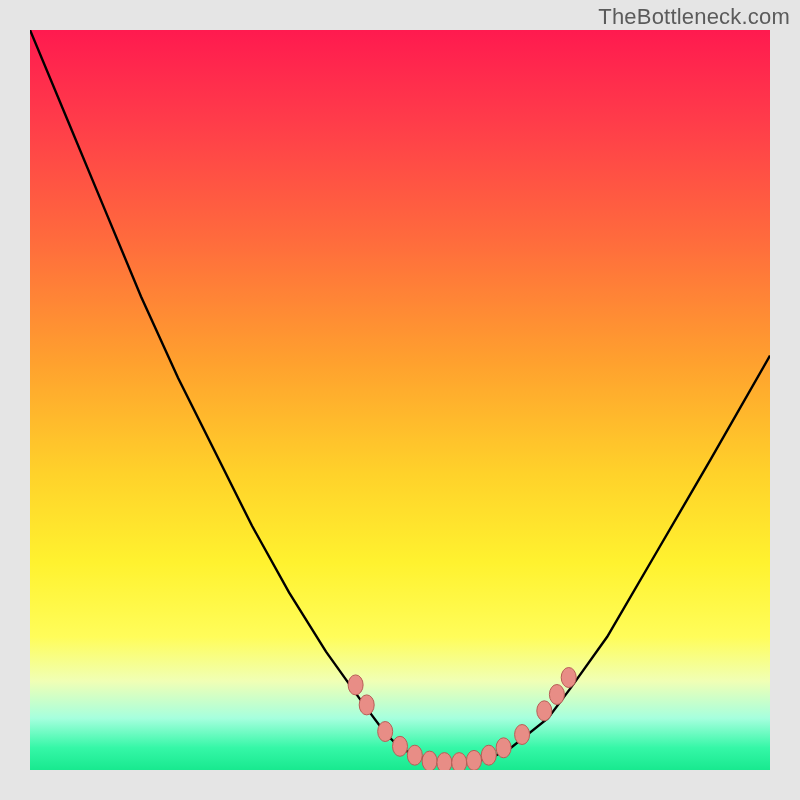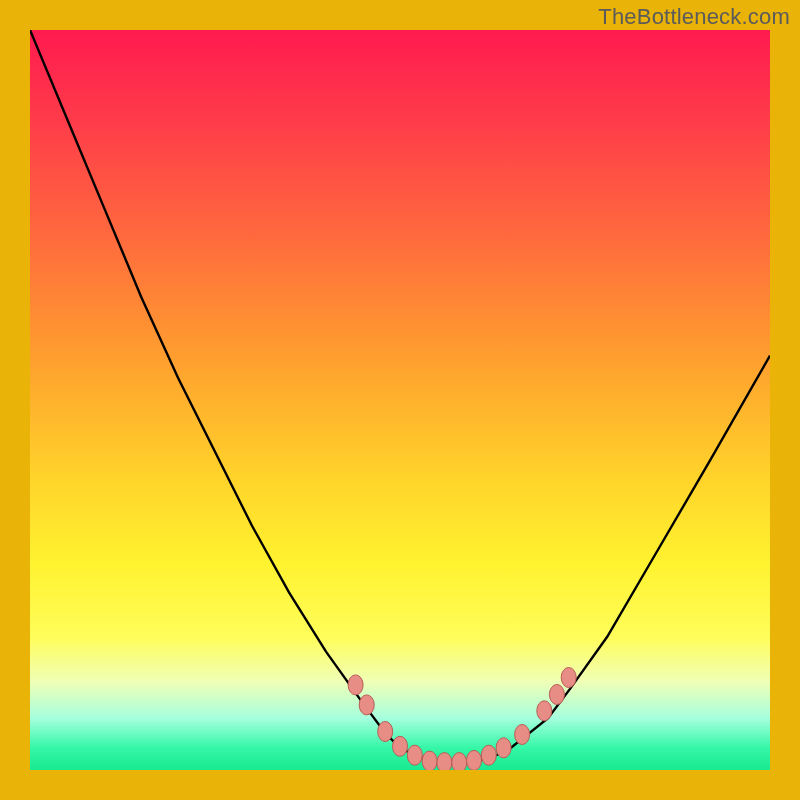--- a/index.html
+++ b/index.html
@@ -8,21 +8,21 @@
     width: 800px;
     height: 800px;
     overflow: hidden;
     background: #000;
     font-family: Arial, Helvetica, sans-serif;
   }
   .frame {
     position: relative;
     width: 800px;
     height: 800px;
-    background: #eab308;
+    background: #e5e5e5;
   }
   .plot {
     position: absolute;
     left: 30px;
     top: 30px;
     width: 740px;
     height: 740px;
     background: linear-gradient(
       to bottom,
       #ff1a4f 0%,

